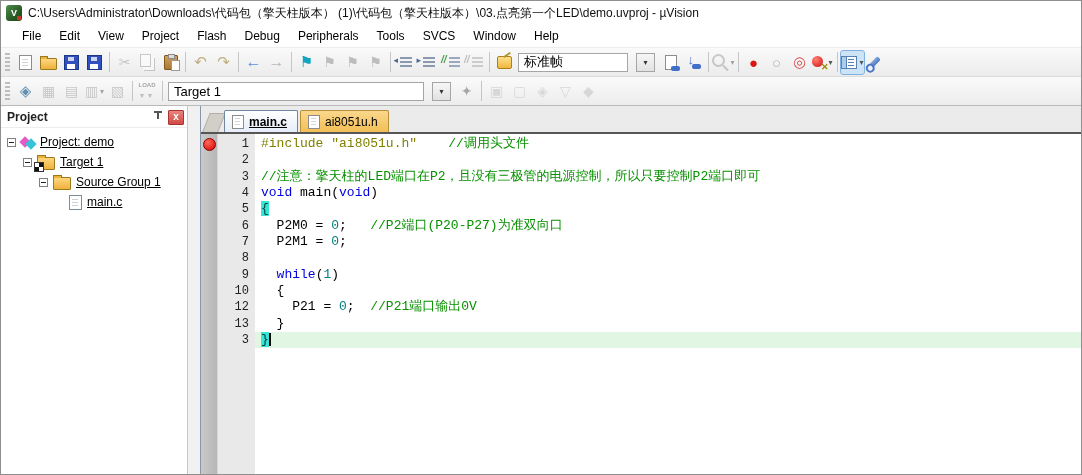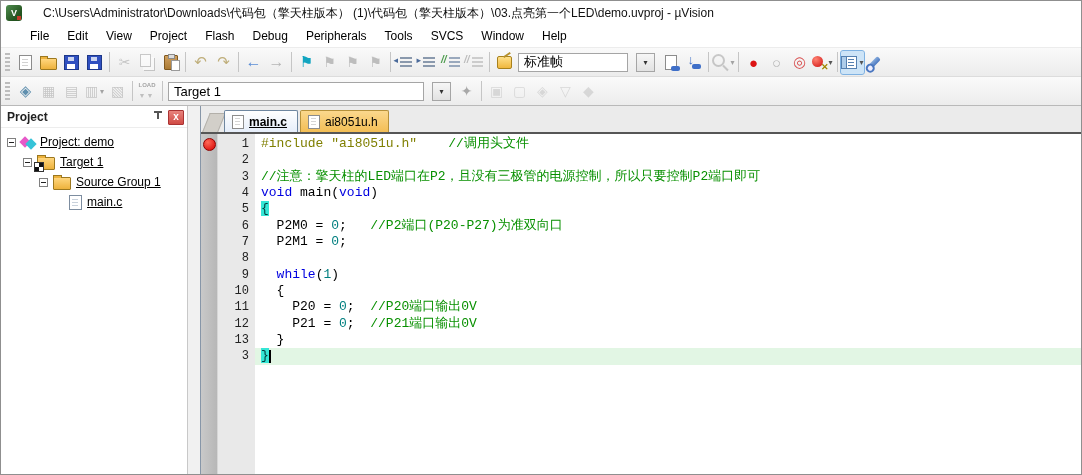--- a/index.html
+++ b/index.html
@@ -3,23 +3,23 @@
 <meta charset="utf-8">
 <style>
   html,body{margin:0;padding:0;background:#d4d4d4;}
   .window{width:1082px;height:475px;box-sizing:border-box;border:1px solid #8f8f8f;background:#fff;
     font-family:"Liberation Sans",sans-serif;display:flex;flex-direction:column;overflow:hidden;position:relative;}
   
   .titlebar{height:24px;flex:0 0 auto;display:flex;align-items:center;padding-left:5px;background:#fff;}
   .app-icon{width:16px;height:16px;border-radius:3px;background:linear-gradient(135deg,#4f8d4f 0%,#24531f 70%);
     color:#fff;font-size:9px;font-weight:bold;display:flex;align-items:center;justify-content:center;margin-right:6px;position:relative;}
   .app-icon::after{content:"";position:absolute;right:1px;bottom:1px;width:4px;height:4px;background:#c43a2a;}
-  .title-text{font-size:12px;color:#111;white-space:nowrap;margin-left:15px;}
-  
-  .menubar{height:22px;flex:0 0 auto;display:flex;align-items:center;background:#fff;border-bottom:1px solid #ececec;padding-left:20px;}
+  .title-text{font-size:12px;color:#111;white-space:nowrap;}
+  
+  .menubar{height:22px;flex:0 0 auto;display:flex;align-items:center;background:#fff;border-bottom:1px solid #ececec;padding-left:12px;}
   .menu-item{font-size:12px;color:#000;padding:3px 9px;cursor:default;}
   
   .toolbar{height:28px;flex:0 0 auto;display:flex;align-items:center;background:linear-gradient(#fafafa,#ececec);
     border-bottom:1px solid #dcdcdc;padding:0 3px;}
   .toolbar.second{border-bottom:1px solid #b9b9b9;}
   .grip{width:5px;height:18px;margin:0 4px 0 1px;background:repeating-linear-gradient(180deg,#bdbdbd 0 2px,transparent 2px 4px);}
   .tbtn{min-width:23px;height:23px;display:flex;align-items:center;justify-content:center;font-size:14px;position:relative;border-radius:2px;}
   .tbtn.dim{filter:grayscale(1);opacity:.5;}
   .tbtn.hl{background:#cde4f7;outline:1px solid #7fb2e2;}
   .sep{width:1px;height:20px;background:#c5c5c5;margin:0 3px;flex:0 0 auto;}
@@ -396,25 +396,20 @@
               <span class="cell-num">9</span>
               <span class="cell-txt"><span class="c-plain">  </span><span class="c-kw">while</span><span class="c-plain">(</span><span class="c-num">1</span><span class="c-plain">)</span></span>
             </span>
             <span class="line">
               <span class="cell-bp"></span>
               <span class="cell-num">10</span>
               <span class="cell-txt"><span class="c-plain">  {</span></span>
             </span>
             <span class="line">
               <span class="cell-bp"></span>
-              <span class="cell-num">11</span>
-              <span class="cell-txt"><span class="c-plain">    P20 = </span><span class="c-num">0</span><span class="c-plain">;  </span><span class="c-com">//P20端口输出0V</span></span>
-            </span>
-            <span class="line">
-              <span class="cell-bp"></span>
               <span class="cell-num">12</span>
               <span class="cell-txt"><span class="c-plain">    P21 = </span><span class="c-num">0</span><span class="c-plain">;  </span><span class="c-com">//P21端口输出0V</span></span>
             </span>
             <span class="line">
               <span class="cell-bp"></span>
               <span class="cell-num">13</span>
               <span class="cell-txt"><span class="c-plain">  }</span></span>
             </span>
             <span class="line">
               <span class="cell-bp"></span>

